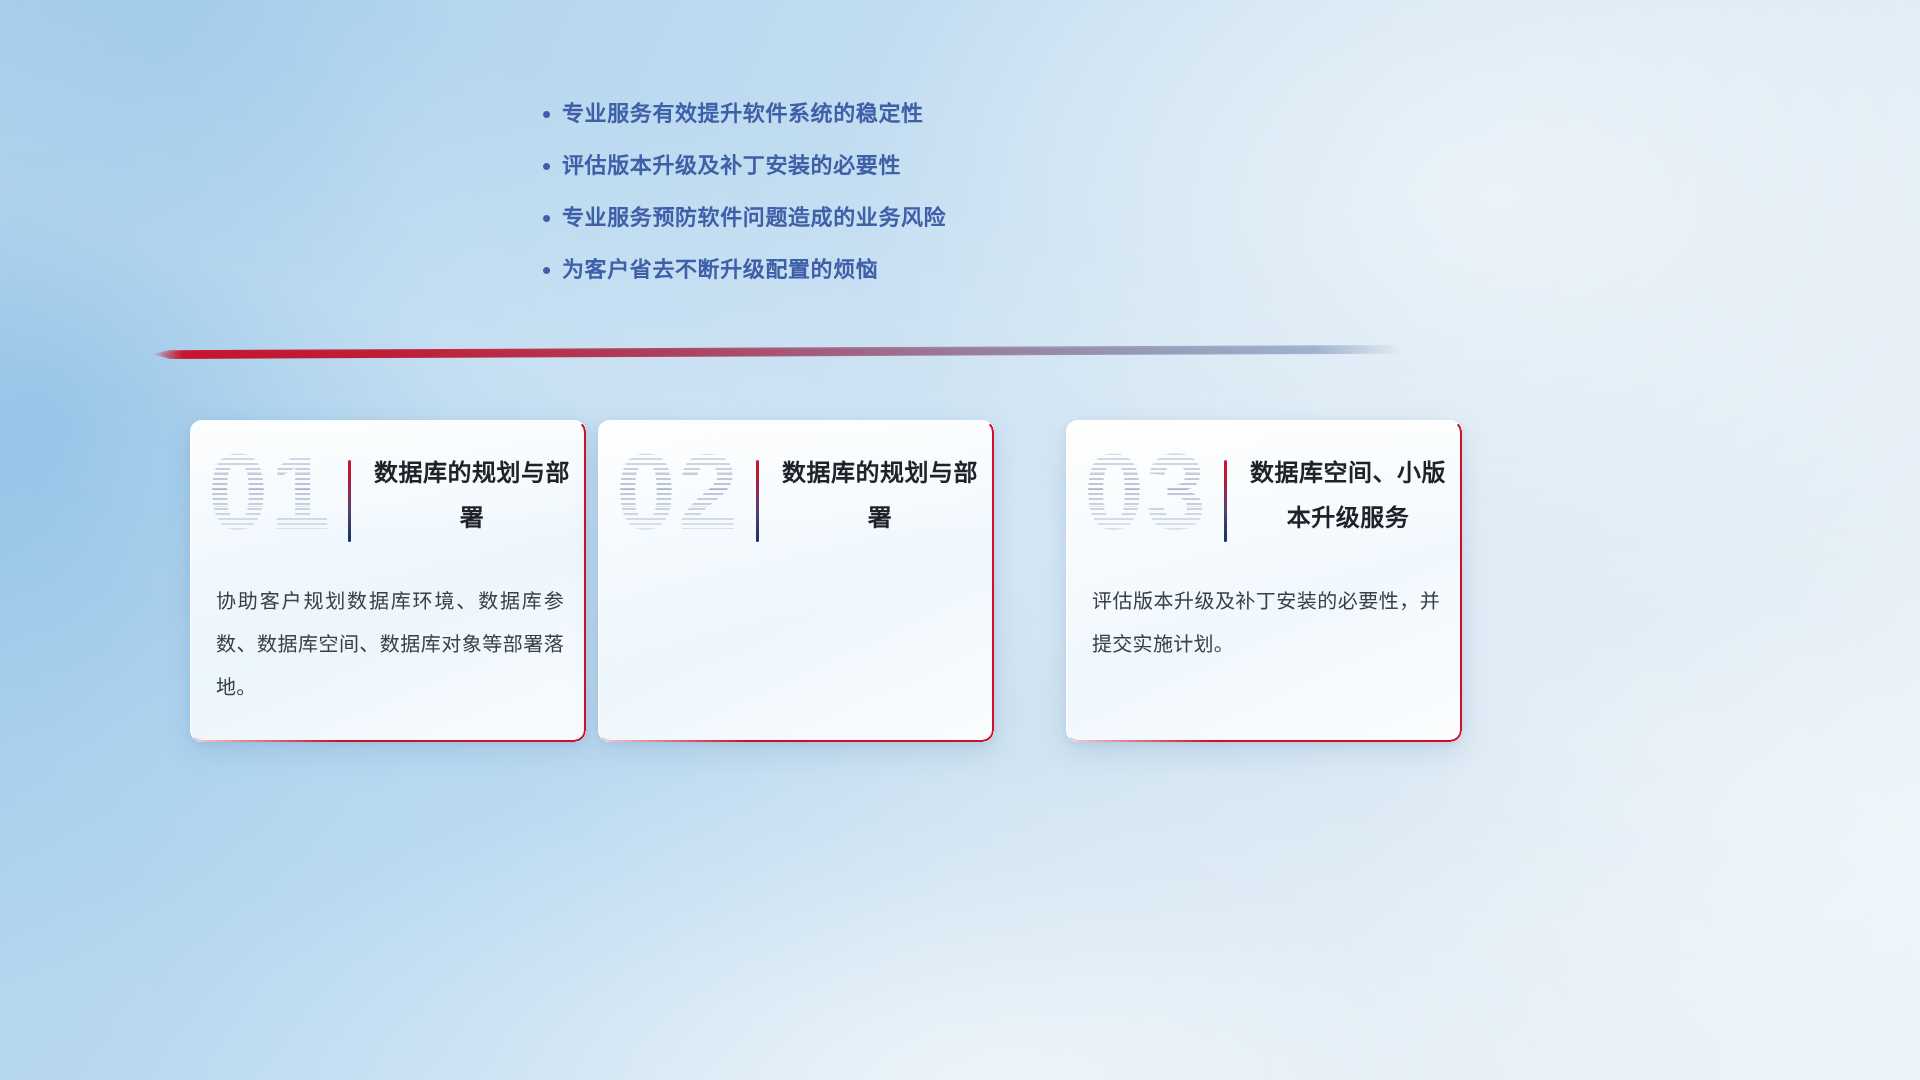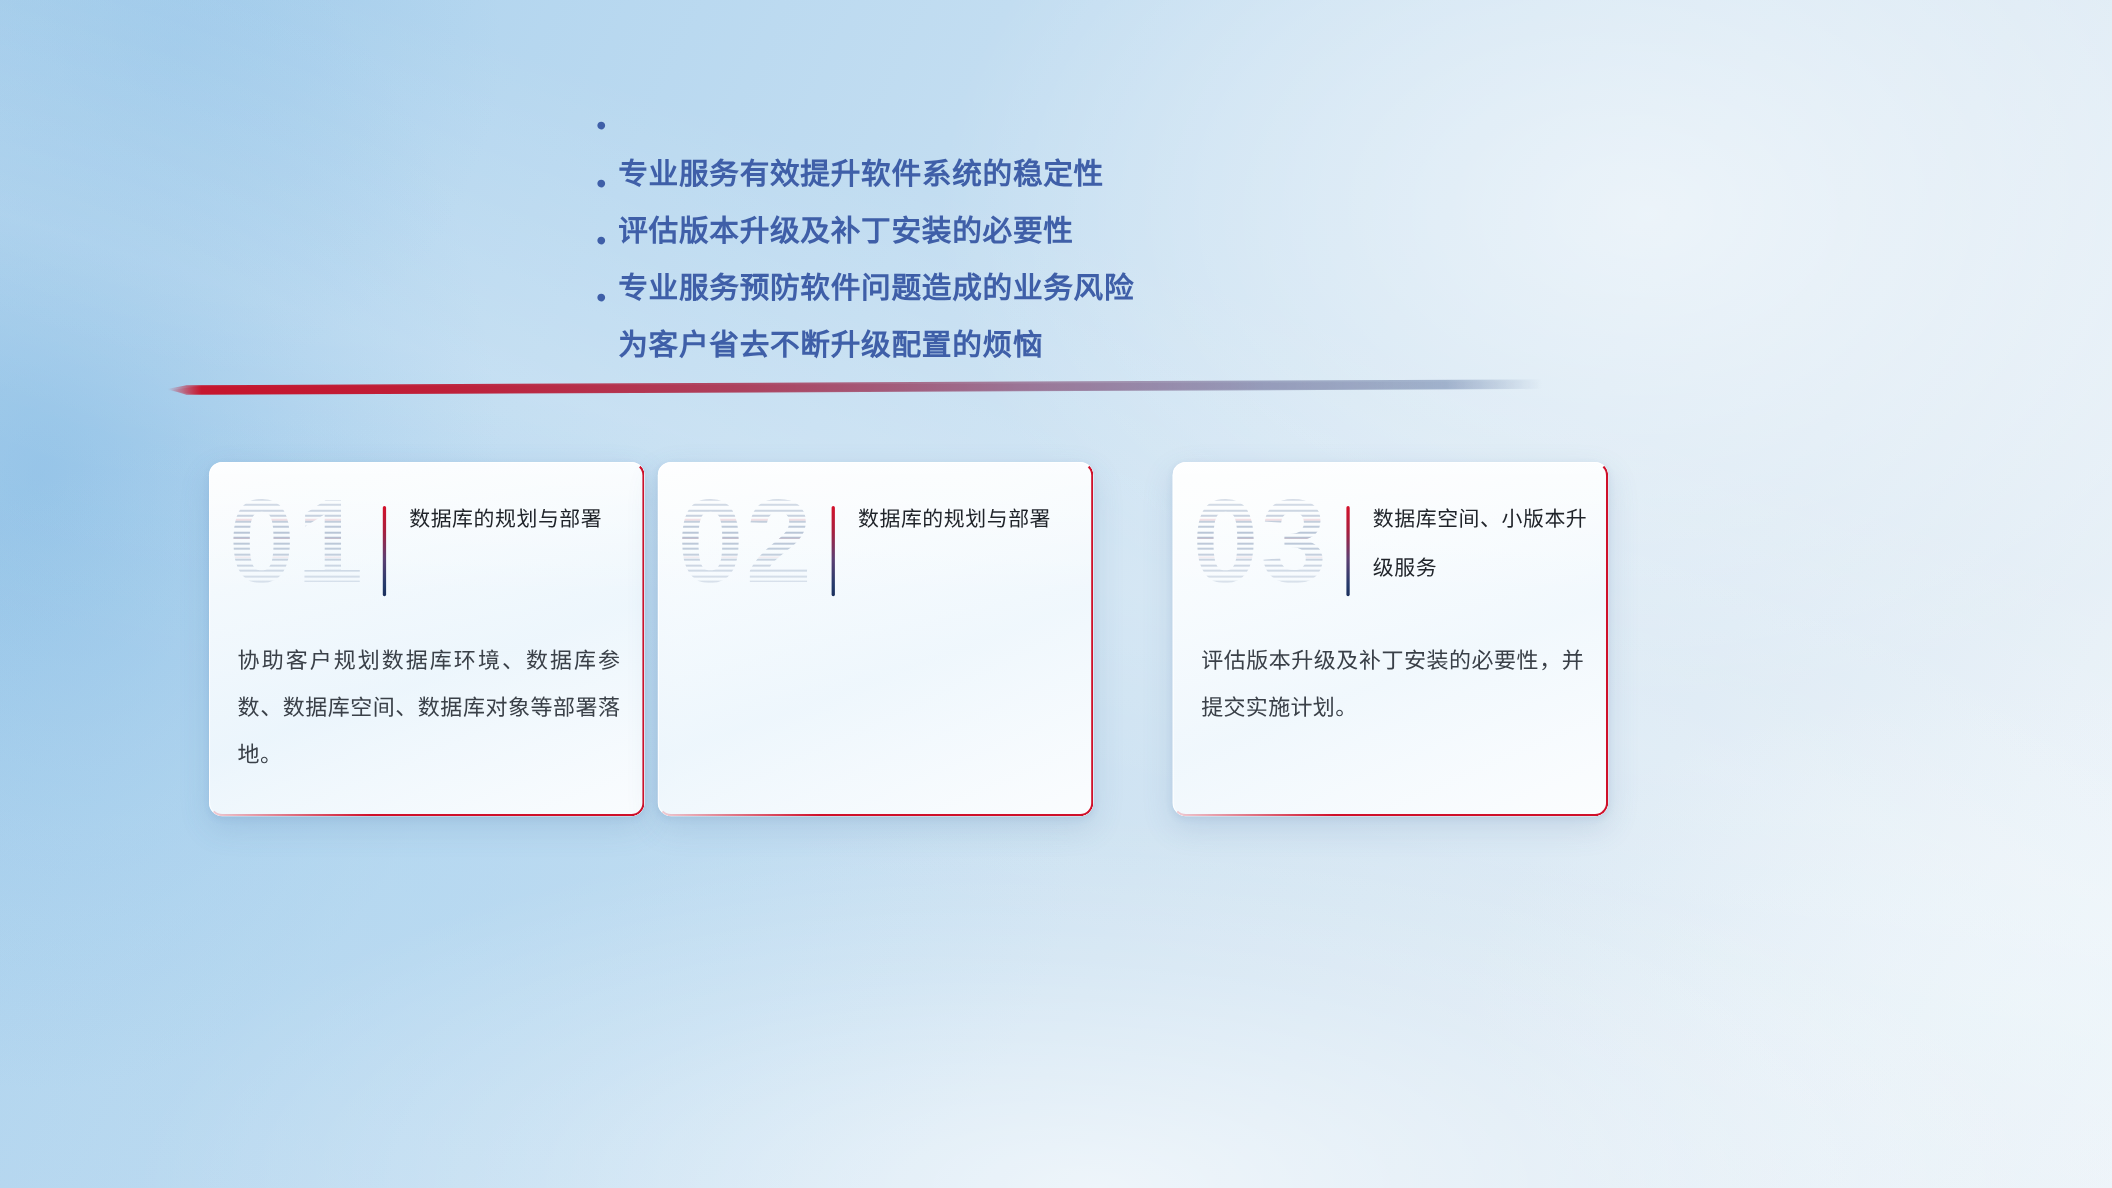--- a/index.html
+++ b/index.html
@@ -83,27 +83,26 @@
     width: 26px;
     flex: 0 0 26px;
     color: #3f5fa8;
     font-size: 26px;
     line-height: 44px;
     text-align: left;
     padding-left: 6px;
     box-sizing: border-box;
   }
   .bullet-text {
-    font-size: 27px;
+    font-size: 22px;
     line-height: 44px;
     color: #3f5fa8;
     font-weight: 600;
     letter-spacing: 0.6px;
     white-space: nowrap;
-    margin-top: 44px;
   }
 
   
   #divider {
     position: absolute;
     left: 152px;
     top: 344px;
     width: 1250px;
     height: 22px;
   }
@@ -248,25 +247,26 @@
     height: 82px;
     background: linear-gradient(180deg, #d4112b 0%, #a81f3e 28%, #5d3f72 58%, #243a6b 88%, #1b2f5c 100%);
     border-radius: 2px;
   }
 
   .card-title {
     position: absolute;
     left: 182px;
     top: 30px;
     width: 200px;
-    font-size: 19px;
-    font-weight: 400;
+    font-size: 24px;
+    font-weight: 700;
     line-height: 45px;
     color: #1f2329;
     letter-spacing: 0.5px;
+    text-align: center;
   }
 
   .card-body {
     position: absolute;
     left: 26px;
     right: 22px;
     top: 160px;
     font-size: 20px;
     line-height: 43px;
     color: #3a4048;

